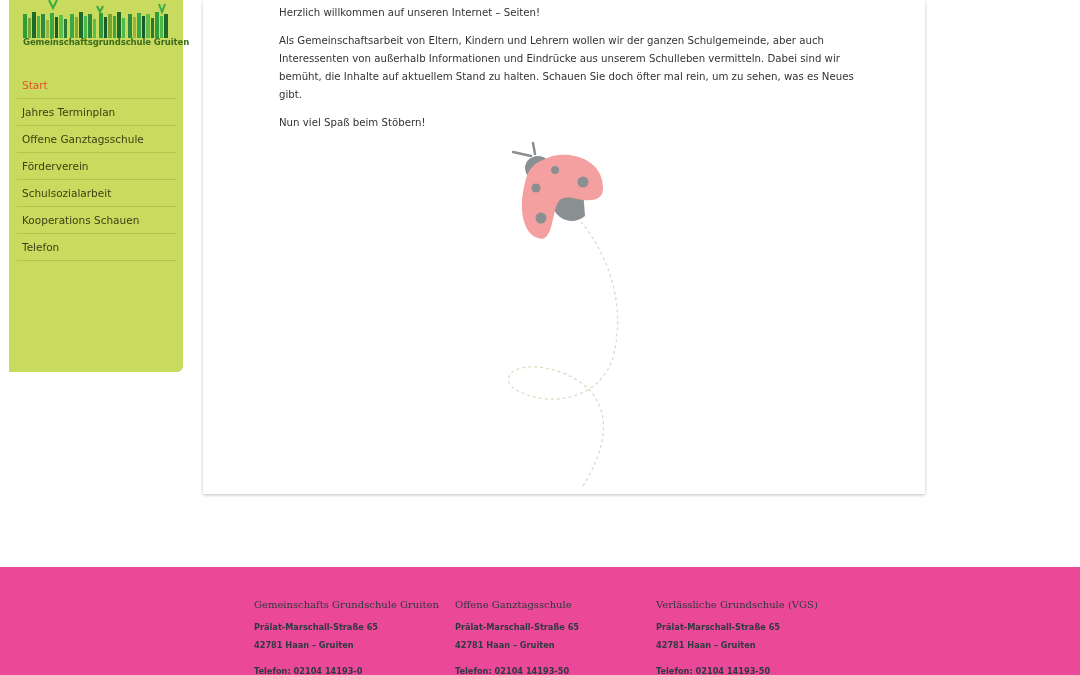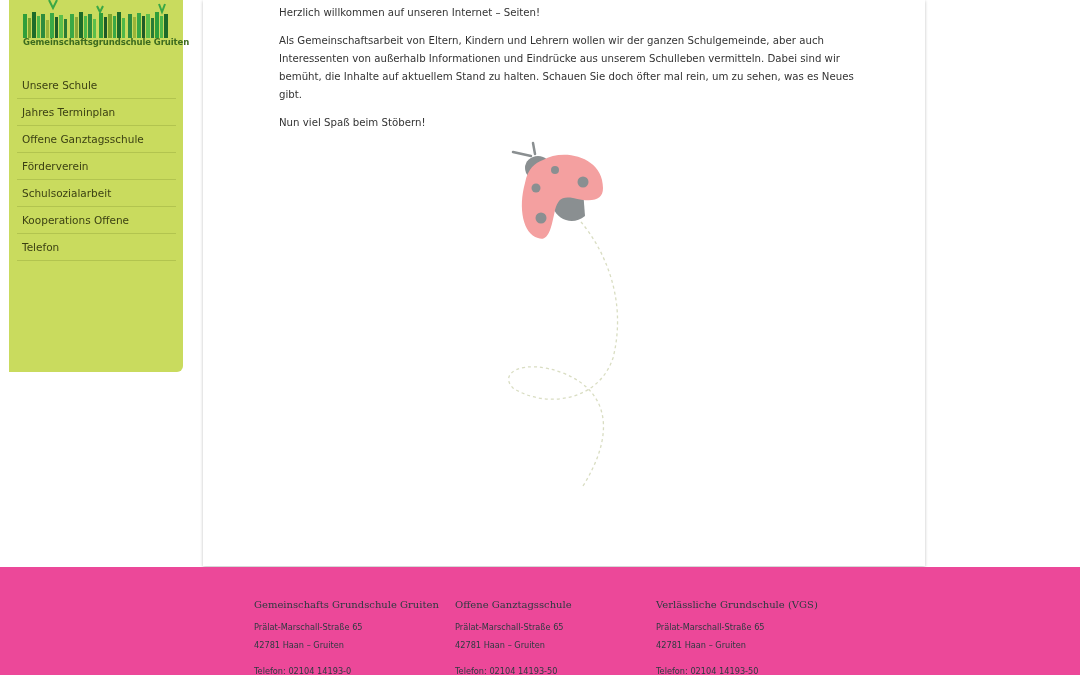--- a/index.html
+++ b/index.html
@@ -4,28 +4,28 @@
 <style>
   html, body { margin:0; padding:0; }
   body { width:1080px; height:675px; overflow:hidden; background:#ffffff; font-family:"DejaVu Sans", sans-serif; position:relative; }
   .sidebar { position:absolute; left:9px; top:0; width:174px; height:372px; background:#c9db5e; border-radius:0 0 6px 0; }
   .logo { position:absolute; left:12px; top:0; width:150px; height:50px; }
   .logo-bars { position:absolute; left:0; top:0; width:150px; height:38px; }
   .logo-text { position:absolute; left:2px; top:37px; font-size:8.5px; font-weight:bold; color:#3d6b1f; white-space:nowrap; letter-spacing:-0.1px; }
   .nav { position:absolute; left:8px; top:72px; width:159px; list-style:none; margin:0; padding:0; }
   .nav li { height:26px; border-bottom:1px solid #b2c44f; font-size:10.5px; color:#3b4013; line-height:26px; padding-left:5px; cursor:pointer; }
   .nav li.active { color:#e8502a; }
-  .page { position:absolute; left:203px; top:0; width:722px; height:566px; background:#fff; box-shadow:0 1px 3px rgba(0,0,0,0.25); }
+  .page { position:absolute; left:203px; top:0; width:722px; height:494px; background:#fff; box-shadow:0 1px 3px rgba(0,0,0,0.25); }
   .content { position:absolute; left:76px; top:4px; width:590px; font-size:10.2px; color:#333; line-height:18px; }
   .content p { margin:0 0 10px 0; }
   .ladybug { position:absolute; left:300px; top:138px; width:130px; height:360px; }
   .footer { position:absolute; left:0; top:567px; width:1080px; height:121px; background:#ec4899; }
   .fcol { position:absolute; top:32px; width:190px; color:#2d3a40; }
   .fcol h4 { margin:0 0 8px 0; font-family:"DejaVu Serif", serif; font-weight:normal; font-size:10px; color:#2d3a40; }
-  .fcol .line { font-size:8.2px; height:18px; line-height:18px; }
+  .fcol .line { font-size:8.2px; height:18px; line-height:18px;font-weight:bold; }
   .fcol .gap { height:8px; }
 </style>
 </head>
 <body>
 
 <div class="sidebar">
   <div class="logo">
     <svg class="logo-bars" viewBox="0 0 150 38">
       <g>
         <rect x="2" y="14" width="4" height="24" fill="#2f9e3a"></rect>
@@ -60,26 +60,26 @@
           <rect x="139" y="16" width="3" height="22" fill="#4fb848"></rect>
         <rect x="143" y="14" width="4" height="24" fill="#1d6b2a"></rect>
         <path d="M28 0 L32 8 L36 0" stroke="#3aa845" stroke-width="2" fill="none"></path>
         <path d="M76 6 L79 12 L82 6" stroke="#3aa845" stroke-width="2" fill="none"></path>
         <path d="M138 4 L141 12 L144 4" stroke="#3aa845" stroke-width="2" fill="none"></path>
       </g>
     </svg>
     <div class="logo-text">Gemeinschaftsgrundschule  Gruiten</div>
   </div>
   <ul class="nav">
-    <li>Unsere Schule</li>
+    <li class="active">Start</li>
     <li>Jahres Terminplan</li>
     <li>Offene Ganztagsschule</li>
     <li>Förderverein</li>
     <li>Schulsozialarbeit</li>
-    <li>Kooperations Offene</li>
+    <li>Kooperations Schauen</li>
     <li>Telefon</li>
   </ul>
 </div>
 
 <div class="page">
   <div class="content">
     <p>Herzlich willkommen auf unseren Internet – Seiten!</p>
     <p>Als Gemeinschaftsarbeit von Eltern, Kindern und Lehrern wollen wir der ganzen Schulgemeinde, aber auch Interessenten von außerhalb Informationen und Eindrücke aus unserem Schulleben vermitteln. Dabei sind wir bemüht, die Inhalte auf aktuellem Stand zu halten. Schauen Sie doch öfter mal rein, um zu sehen, was es Neues gibt.</p>
     <p>Nun viel Spaß beim Stöbern!</p>
   </div>

